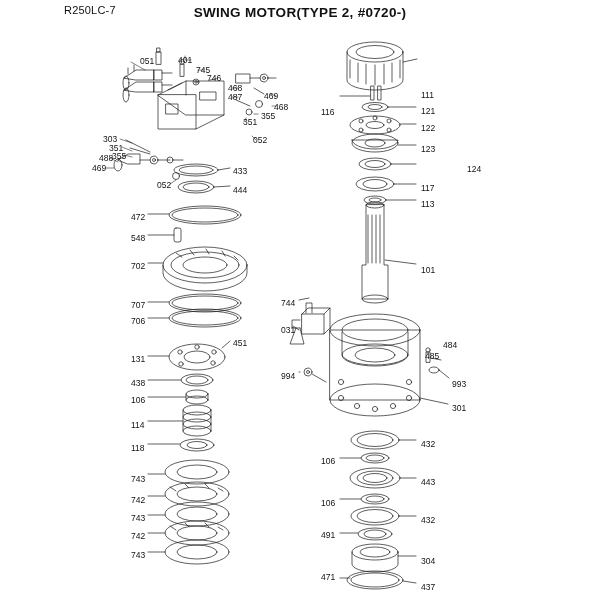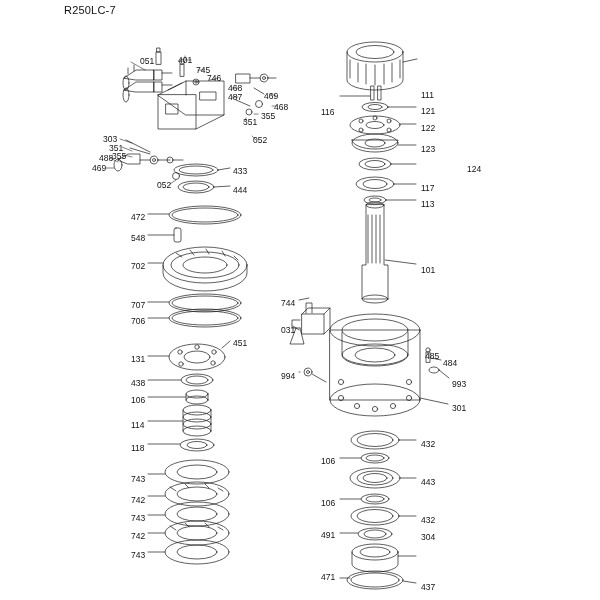--- a/index.html
+++ b/index.html
@@ -51,20 +51,21 @@
     color: #111;
     white-space: nowrap;
   }
 </style>
 </head>
 <body>
 
 <div id="page">
 
   <div id="model-code">R250LC-7</div>
+  <div id="sheet-title">SWING MOTOR(TYPE 2, #0720-)</div>
 
   <svg id="diagram-svg" width="600" height="600" viewBox="0 0 600 600">
     <g fill="none" stroke="#1a1a1a" stroke-width="0.7" stroke-linecap="round" stroke-linejoin="round">
 
       <g>
 
         <path d="M124,78 l12,-8 l18,0 l0,10 l-18,0 z"></path>
         <path d="M124,90 l12,-8 l18,0 l0,10 l-18,0 z"></path>
         <path d="M128,74 l0,-6 M134,71 l0,-6"></path>
         <rect x="154" y="70" width="8" height="10"></rect>
@@ -385,27 +386,27 @@
       <div class="lbl" style="left: 421px; top: 107px;">121</div>
       <div class="lbl" style="left: 421px; top: 124px;">122</div>
       <div class="lbl" style="left: 421px; top: 145px;">123</div>
       <div class="lbl" style="left: 421px; top: 165px; margin-left: 46px;">124</div>
       <div class="lbl" style="left: 421px; top: 184px;">117</div>
       <div class="lbl" style="left: 421px; top: 200px;">113</div>
       <div class="lbl" style="left: 421px; top: 266px;">101</div>
       <div class="lbl" style="left: 281px; top: 299px;">744</div>
       <div class="lbl" style="left: 281px; top: 326px;">031</div>
       <div class="lbl" style="left: 425px; top: 352px;">485</div>
-      <div class="lbl" style="left: 443px; top: 359px;">484</div>
+      <div class="lbl" style="left: 443px; top: 341px;">484</div>
       <div class="lbl" style="left: 281px; top: 372px;">994</div>
       <div class="lbl" style="left: 452px; top: 380px;">993</div>
       <div class="lbl" style="left: 452px; top: 404px;">301</div>
       <div class="lbl" style="left: 421px; top: 440px;">432</div>
       <div class="lbl" style="left: 321px; top: 457px;">106</div>
       <div class="lbl" style="left: 421px; top: 478px;">443</div>
       <div class="lbl" style="left: 321px; top: 499px;">106</div>
       <div class="lbl" style="left: 421px; top: 516px;">432</div>
       <div class="lbl" style="left: 321px; top: 531px;">491</div>
-      <div class="lbl" style="left: 421px; top: 533px;">304</div>
+      <div class="lbl" style="left: 421px; top: 557px;">304</div>
       <div class="lbl" style="left: 321px; top: 573px;">471</div>
       <div class="lbl" style="left: 421px; top: 583px;">437</div>
     </div>
 </div>
 
 </body></html>

